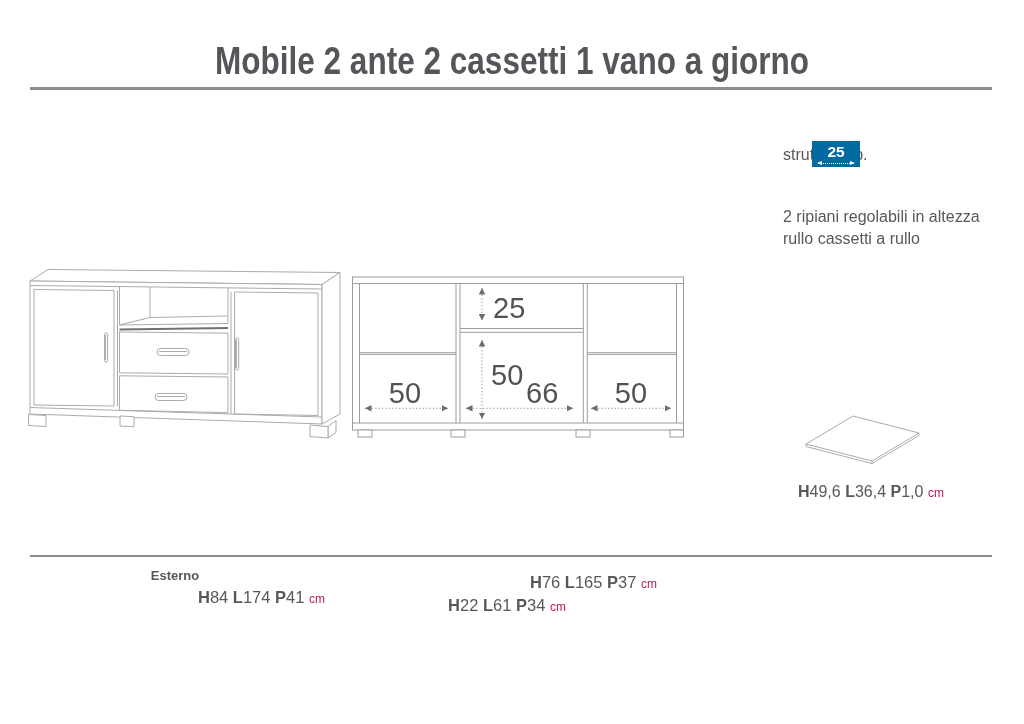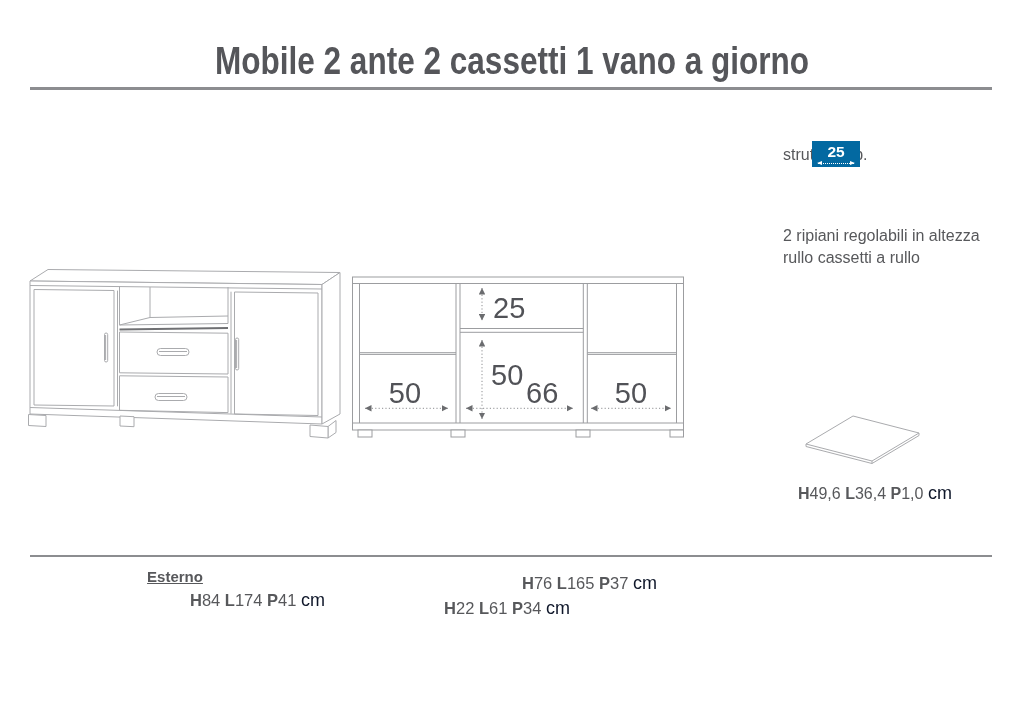--- a/index.html
+++ b/index.html
@@ -24,44 +24,44 @@
     text-align:center;line-height:22px;
   }
   .badge-arrows{position:absolute;bottom:3px;left:6px;right:6px;height:0;
     border-top:1px dotted #ffffff;}
   .badge-arrows::before,.badge-arrows::after{
     content:"";position:absolute;top:-3px;width:0;height:0;
     border-top:2.5px solid transparent;border-bottom:2.5px solid transparent;}
   .badge-arrows::before{left:-1px;border-right:5px solid #ffffff;}
   .badge-arrows::after{right:-1px;border-left:5px solid #ffffff;}
 
-  .features{position:absolute;top:206px;left:783px;font-size:16px;line-height:21.5px;color:#57585b;margin-top:19px;}
+  .features{position:absolute;top:206px;left:783px;font-size:16px;line-height:21.5px;color:#57585b;}
 
   
   svg{position:absolute;overflow:visible;}
   .ln  {stroke:#aaabae;stroke-width:1;fill:none;}
   .lnf {stroke:#aaabae;stroke-width:1;fill:#ffffff;}
   .lnd {stroke:#6f7073;stroke-width:2.2;fill:none;}
   .sln {stroke:#9c9da0;stroke-width:1;fill:none;}
   .slnf{stroke:#9c9da0;stroke-width:1;fill:#ffffff;}
   .dim {stroke:#8d8e91;stroke-width:1;fill:none;stroke-dasharray:1.2 2.2;}
   .dim-arrow{fill:#6b6c6f;}
   text.dimlabel{font-family:"Liberation Sans","DejaVu Sans",sans-serif;
     font-size:29px;fill:#515257;}
 
   
-  .unit{font-size:18px;color:#0f172a;font-weight:400;}
+  .unit{font-size:12px;color:#be185d;font-weight:400;}
   b{font-weight:700;color:#57585b;}
   .shelf-caption{position:absolute;top:483px;left:798px;width:130px;
     text-align:center;font-size:16px;white-space:nowrap;color:#57585b;}
   .footer-col{position:absolute;top:568px;width:300px;text-align:center;
     font-size:16.5px;color:#57585b;}
   .col-esterno{left:25px;}
   .col-interno{left:357px;}
-  .col-title{font-weight:700;font-size:15px;text-decoration:underline;}
+  .col-title{font-weight:700;font-size:13px;}
   .dims-line{margin-top:5px;text-align:right;}
   .peso-line{margin-top:12px;}
   .cassetto-title{margin-top:17px;font-weight:700;}
   .dims-tight{margin-top:4px;}
 </style>
 </head>
 <body>
 
 <h1 class="page-title">Mobile 2 ante 2 cassetti 1 vano a giorno</h1>
 <div class="title-rule"></div>

